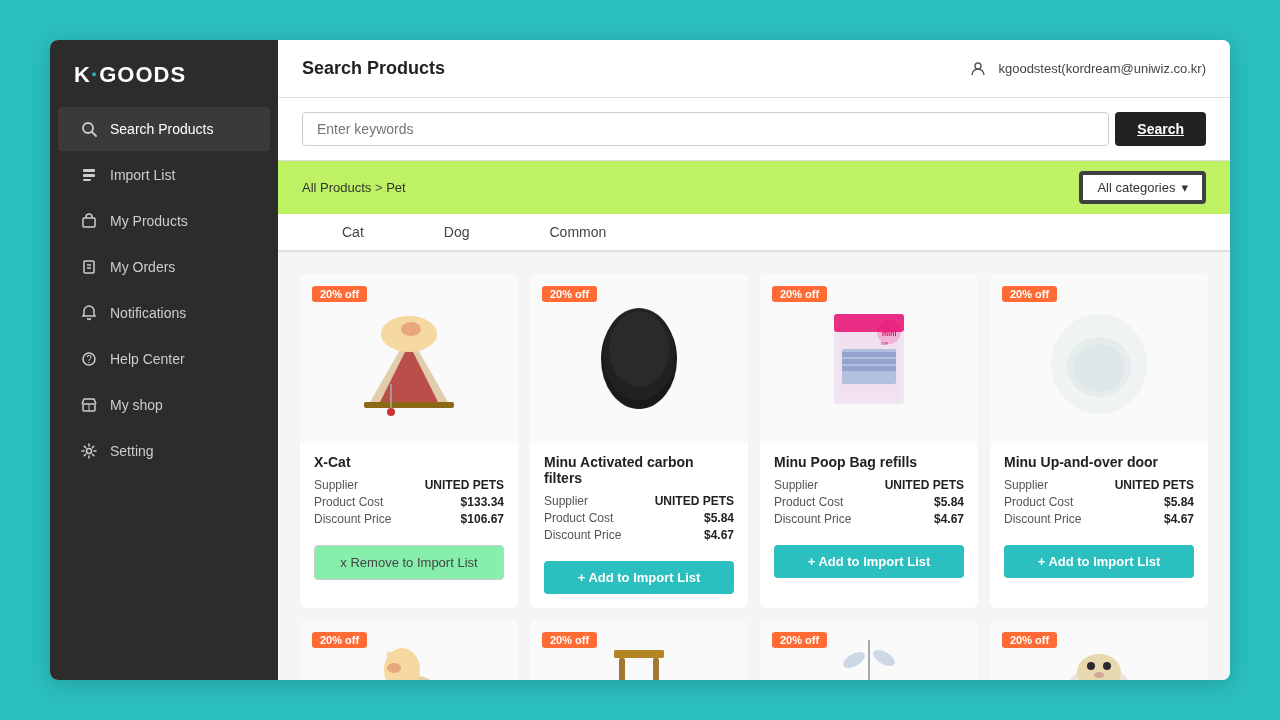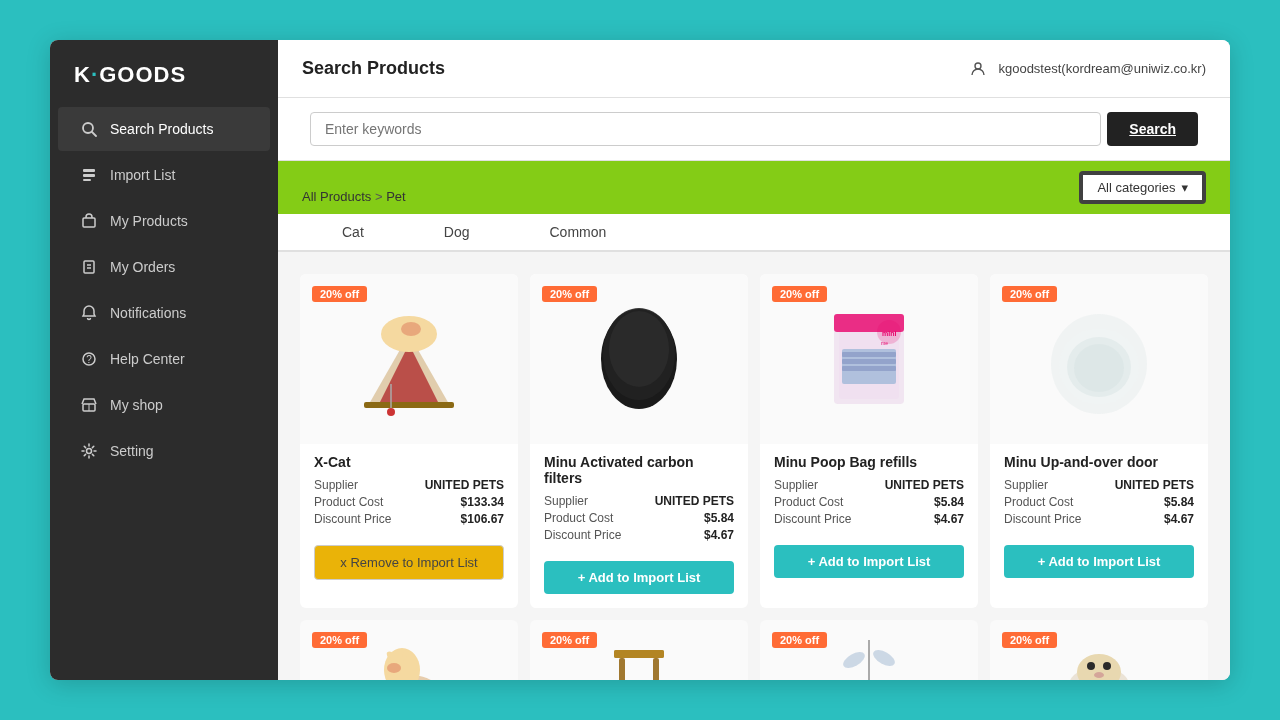--- a/index.html
+++ b/index.html
@@ -86,21 +86,21 @@
       gap: 12px;
       font-size: 13px;
       color: #444;
     }
     .content-area {
       flex: 1;
       overflow-y: auto;
       background: #fff;
     }
     .search-bar-row {
-      padding: 14px 32px;
+      padding: 14px 24px;
       background: #fff;
       border-bottom: 1px solid #e0e0e0;
       display: flex;
       gap: 6px;
     }
     .search-input {
       flex: 1;
       padding: 8px 14px;
       border: 1px solid #ccc;
       border-radius: 4px;
@@ -115,23 +115,23 @@
       padding: 8px 22px;
       border-radius: 4px;
       font-size: 14px;
       cursor: pointer;
       font-weight: bold;
       text-decoration: underline;
     }
     .breadcrumb-row {
       padding: 10px 24px;
       display: flex;
-      align-items: flex-end;
+      align-items: center;
       justify-content: space-between;
-      background: #84cc16;
+      background: #bef264;
     }
     .breadcrumb {
       font-size: 13px;
       color: #555;
     }
     .breadcrumb span { color: #333; font-weight: 500; }
     .all-categories-btn {
       border: 4px solid #404040;
       background: #fff;
       padding: 5px 14px;
@@ -221,21 +221,21 @@
       border: none;
       border-radius: 4px;
       font-size: 13px;
       font-weight: bold;
       cursor: pointer;
       width: calc(100% - 28px);
     }
     .remove-btn {
       margin: 8px 14px 14px 14px;
       padding: 9px 0;
-      background: #eab308;
+      background: #86efac;
       color: #444;
       border: 1px solid #ccc;
       border-radius: 4px;
       font-size: 13px;
       cursor: pointer;
       width: calc(100% - 28px);
     }
     .second-row {
       display: grid;
       grid-template-columns: repeat(4, 1fr);

